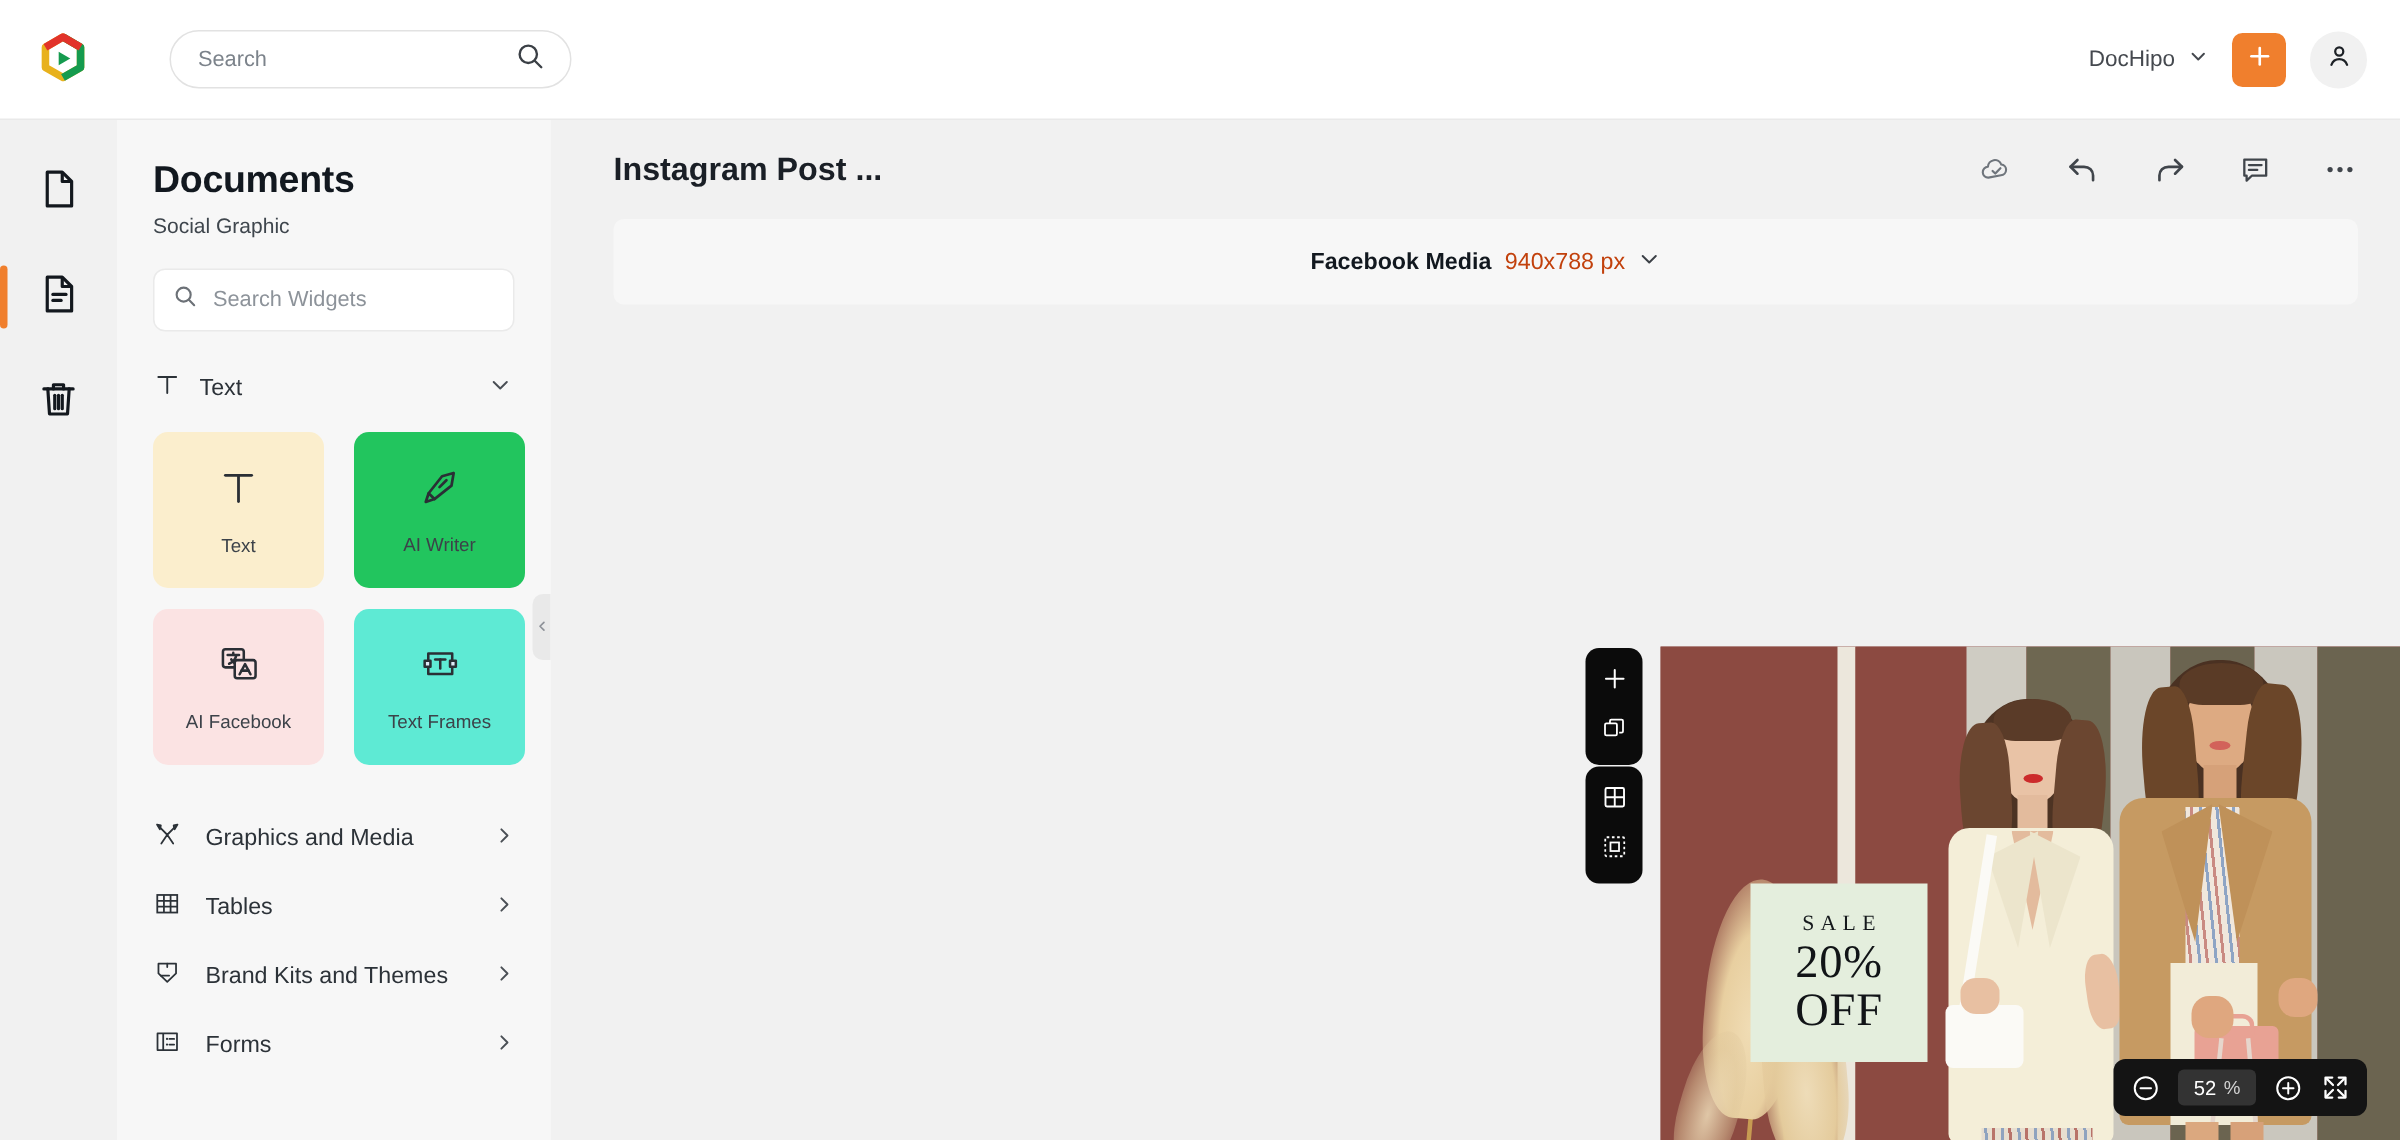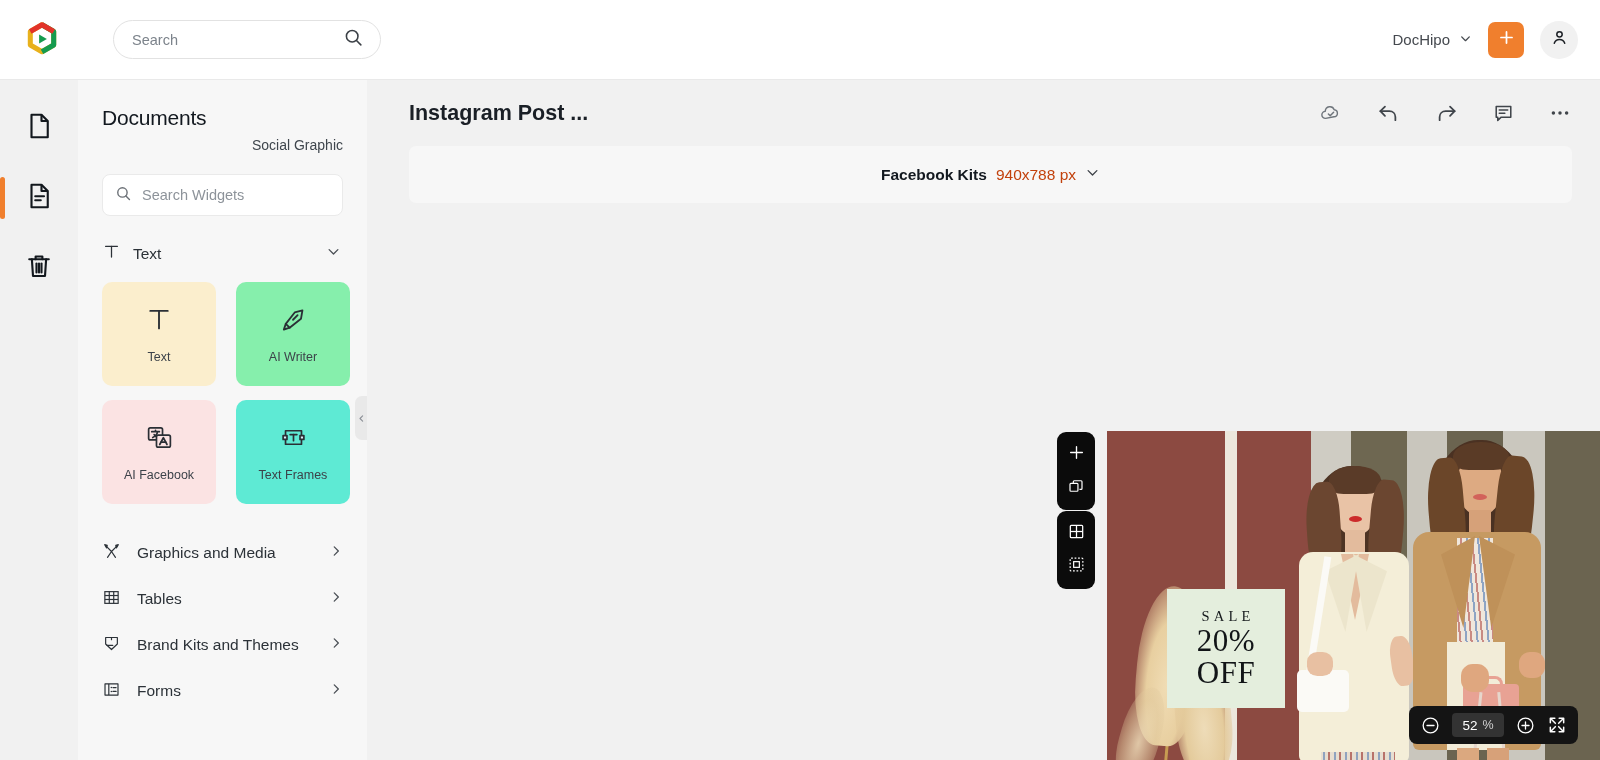--- a/index.html
+++ b/index.html
@@ -57,22 +57,22 @@
   .rail-item.active::before {
     content: ""; position: absolute; left: -11px; top: 7px;
     width: 5px; height: 42px; border-radius: 3px; background: #f07f2d;
   }
 
   
   .panel {
     width: 289px; flex: 0 0 289px; background: #f7f7f7;
     padding: 26px 24px 0 24px; position: relative; overflow: hidden;
   }
-  .panel-title { font-size: 21px; font-weight: normal; color: #12181f; letter-spacing: -.2px; }
-  .panel-sub { font-size: 14px; color: #3f464d; margin-top: 7px; text-align: right; }
+  .panel-title { font-size: 25px; font-weight: bold; color: #12181f; letter-spacing: -.2px; }
+  .panel-sub { font-size: 14px; color: #3f464d; margin-top: 7px; }
   .widget-search {
     margin-top: 21px; height: 42px; background: #fff; border: 1px solid #eaeaea;
     border-radius: 8px; display: flex; align-items: center; padding: 0 12px; gap: 10px;
   }
   .widget-search input {
     flex: 1; border: none; outline: none; font-size: 14.5px; color: #555;
     background: transparent; font-family: "Liberation Sans", sans-serif;
   }
   .widget-search input::placeholder { color: #8d939a; }
 
@@ -310,21 +310,21 @@
         <div class="tile" style="background:#fbeecd">
           <span class="ic">
             <svg width="30" height="30" viewBox="0 0 24 24" fill="none" stroke="#2a2f35" stroke-width="1.5" stroke-linecap="round">
                 <line x1="5" y1="5.5" x2="19" y2="5.5"></line>
                 <line x1="12" y1="5.5" x2="12" y2="19.5"></line>
               </svg>
           </span>
           <span class="tile-label">Text</span>
         </div>
 
-        <div class="tile" style="background:#86efac">
+        <div class="tile" style="background:#22c55e">
           <span class="ic">
             <svg width="29" height="29" viewBox="0 0 24 24" fill="none" stroke="#2a2f35" stroke-width="1.5" stroke-linecap="round" stroke-linejoin="round">
               <path d="M19.4 4.4 L13 6.2 L5.6 15.6 L8.8 18.8 L18.2 11.4 Z"></path>
               <path d="M5.6 15.6 L4 20.4 L8.8 18.8"></path>
               <line x1="11.6" y1="12.2" x2="15.4" y2="8.4"></line>
             </svg>
           </span>
           <span class="tile-label">AI Writer</span>
         </div>
 
@@ -471,21 +471,21 @@
             <svg width="24" height="24" viewBox="0 0 24 24" fill="#40454b">
               <circle cx="5.4" cy="12" r="1.75"></circle>
                 <circle cx="12" cy="12" r="1.75"></circle>
                 <circle cx="18.6" cy="12" r="1.75"></circle>
             </svg>
           </span>
         </div>
       </div>
 
       <div class="size-bar">
-        <span class="size-name">Facebook Kits</span>
+        <span class="size-name">Facebook Media</span>
         <span class="size-dims">940x788 px</span>
         <span class="ic">
           <svg width="15" height="15" viewBox="0 0 24 24" fill="none" stroke="#3c4147" stroke-width="2.1" stroke-linecap="round" stroke-linejoin="round">
               <polyline points="5,9 12,16 19,9"></polyline>
             </svg>
         </span>
       </div>
 
       <div class="canvas-area">
 

